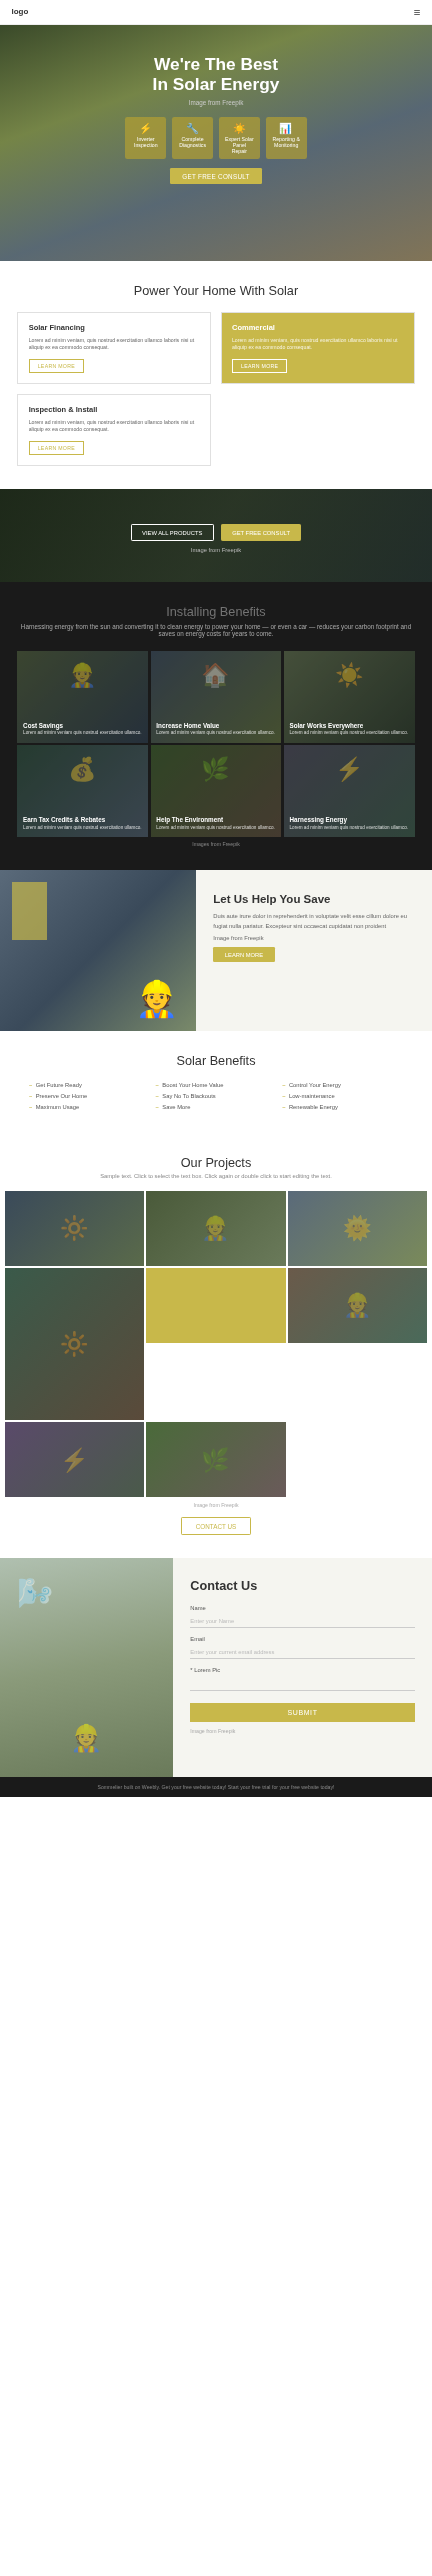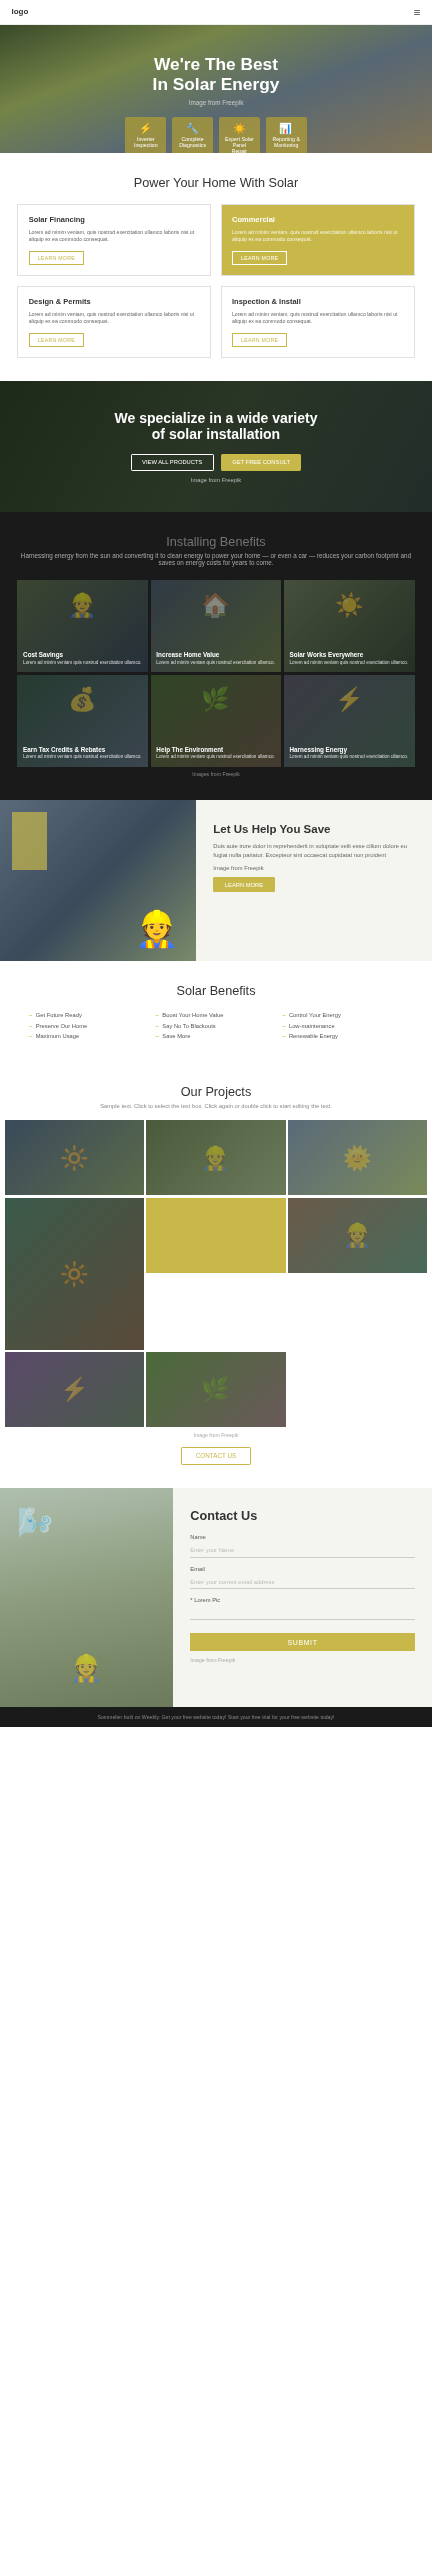--- a/index.html
+++ b/index.html
@@ -11,21 +11,21 @@
       padding: 5.8px 11.5px; background: #fff; border-bottom: 0.6px solid #eee;
     }
     .header-logo { font-size: 8px; font-weight: bold; color: #333; }
     .header-menu { font-size: 11.5px; cursor: pointer; }
 
     
     .hero {
       position: relative;
       background: linear-gradient(rgba(30,40,20,0.55), rgba(30,40,20,0.55)),
         linear-gradient(135deg, #5a6a3a 0%, #8a9a5a 40%, #4a5a6a 100%);
-      height: 128px; display: flex; flex-direction: column;
+      height: 236px; display: flex; flex-direction: column;
       align-items: center; justify-content: flex-start; overflow: hidden;
     }
     .hero-bg {
       position: absolute; inset: 0;
       background: linear-gradient(160deg, #3a4a2a 0%, #7a8a4a 30%, #5a6a7a 60%, #8a7a5a 100%);
       opacity: 0.9;
     }
     .hero-content { position: relative; z-index: 1; text-align: center; padding-top: 29px; }
     .hero-title { color: #fff; font-size: 17.3px; font-weight: bold; line-height: 1.2; margin-bottom: 3.5px; }
     .hero-sub { color: #ccc; font-size: 6.3px; margin-bottom: 11.5px; }
@@ -226,34 +226,28 @@
       <h3>Solar Financing</h3>
       <p>Lorem ad minim veniam, quis nostrud exercitation ullamco laboris nisi ut aliquip ex ea commodo consequat.</p>
       <button class="learn-btn">LEARN MORE</button>
     </div>
     <div class="power-card yellow-bg">
       <h3>Commercial</h3>
       <p>Lorem ad minim veniam, quis nostrud exercitation ullamco laboris nisi ut aliquip ex ea commodo consequat.</p>
       <button class="learn-btn white">LEARN MORE</button>
     </div>
     <div class="power-card">
-      <h3>Design &amp; Permits</h3>
-      <p>Lorem ad minim veniam, quis nostrud exercitation ullamco laboris nisi ut aliquip ex ea commodo consequat.</p>
-      <button class="learn-btn">LEARN MORE</button>
-    </div>
-    <div class="power-card">
       <h3>Inspection &amp; Install</h3>
       <p>Lorem ad minim veniam, quis nostrud exercitation ullamco laboris nisi ut aliquip ex ea commodo consequat.</p>
       <button class="learn-btn">LEARN MORE</button>
     </div>
   </div>
 </section>
 
 <section class="specialize-section">
-  <h2>We specialize in a wide variety<br>of solar installation</h2>
   <div class="specialize-btns">
     <button class="spec-btn">VIEW ALL PRODUCTS</button>
     <button class="spec-btn yellow">GET FREE CONSULT</button>
   </div>
   <p class="spec-label">Image from Freepik</p>
 </section>
 
 <section class="benefits-section">
   <h2 class="section-title">Installing Benefits</h2>
   <p class="section-sub">Harnessing energy from the sun and converting it to clean energy to power your home — or even a car — reduces your carbon footprint and saves on energy costs for years to come.</p>

